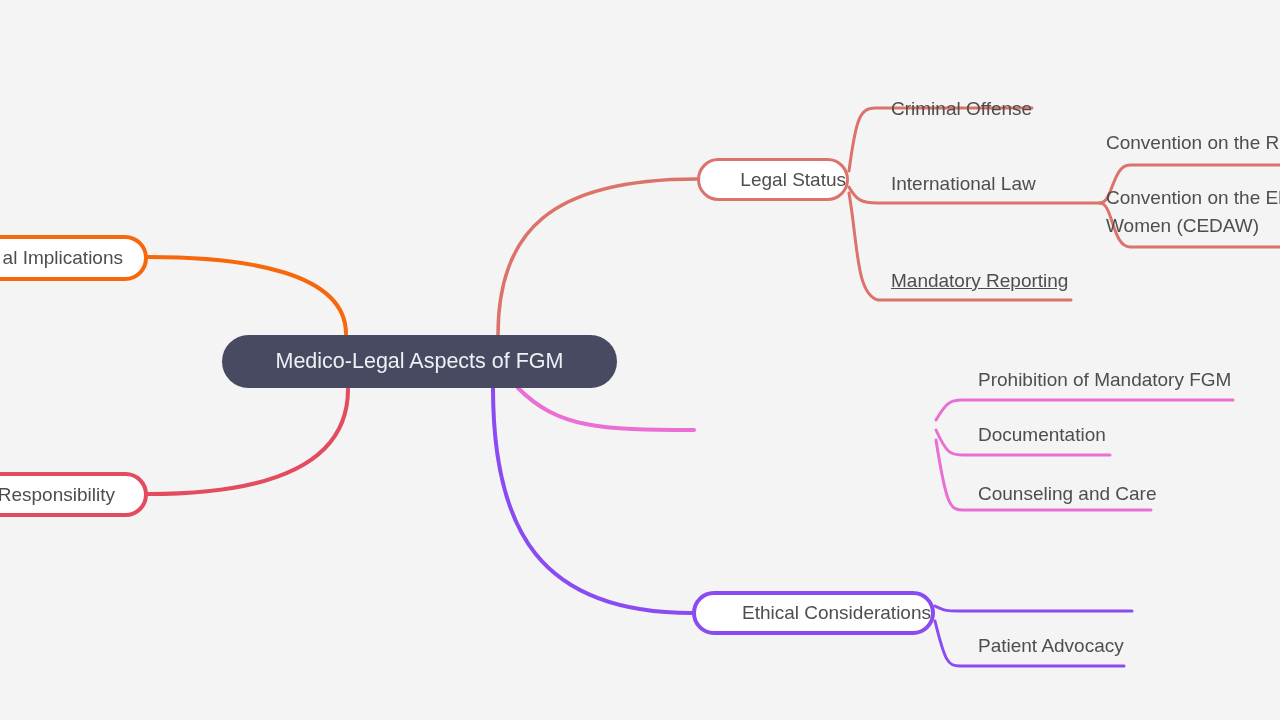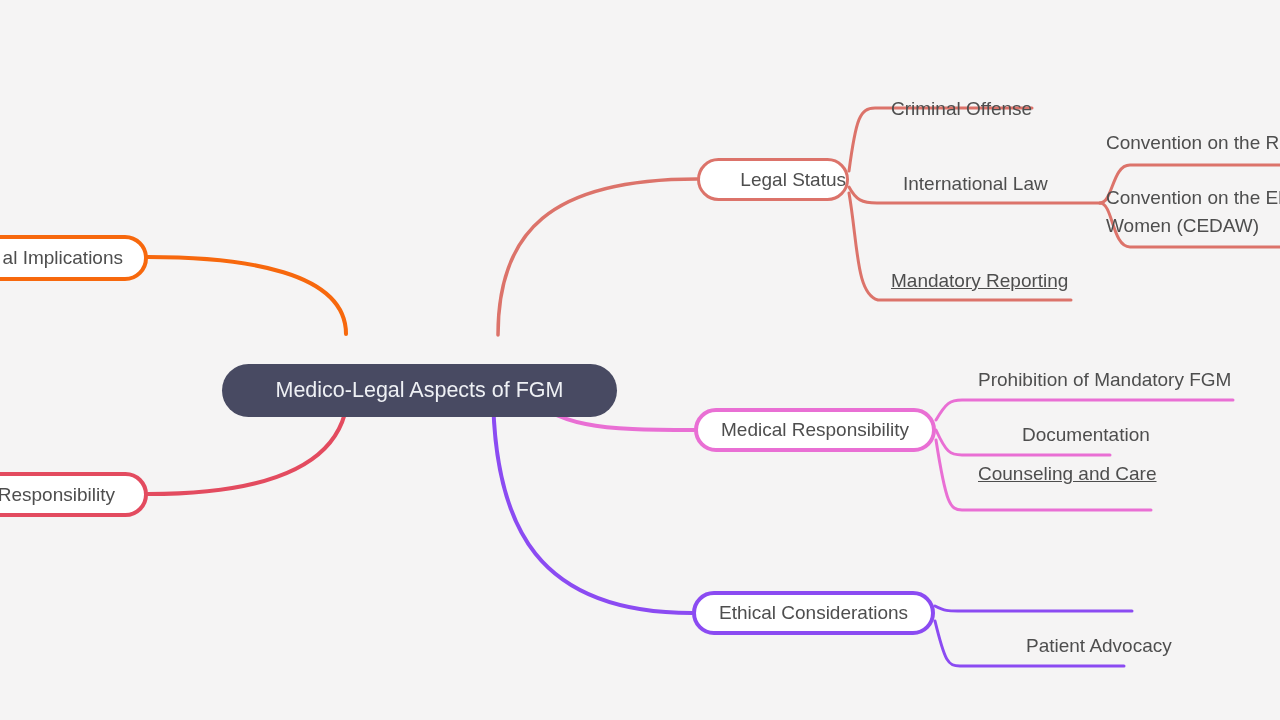--- a/index.html
+++ b/index.html
@@ -89,49 +89,46 @@
     <path class="st-salmon thin" d="M 1100 203 C 1113 203 1112 247 1130 247 L 1290 247"></path>
 
     <path class="st-pink thin" d="M 936 420 C 946 403 950 400 962 400 L 1233 400"></path>
     <path class="st-pink thin" d="M 936 430 C 946 452 950 455 962 455 L 1110 455"></path>
     <path class="st-pink thin" d="M 936 440 C 946 504 950 510 962 510 L 1151 510"></path>
 
     <path class="st-purple thin" d="M 935 606 C 945 611 948 611 958 611 L 1132 611"></path>
     <path class="st-purple thin" d="M 935 621 C 945 662 948 666 960 666 L 1124 666"></path>
   </svg>
 
-  <div class="pill root" style="left:222px; top:335px; width:395px; height:53px; border-radius:27px;margin-top:29px;">
+  <div class="pill root" style="left:222px; top:335px; width:395px; height:53px; border-radius:27px;">
     <span>Medico-Legal Aspects of FGM</span>
   </div>
 
   <div class="pill bd-orange clipped-left" style="left:-80px; top:235px; width:228px; height:46px; border-radius:23px; padding-right:21px;">
     <span>al Implications</span>
   </div>
   <div class="pill bd-crimson clipped-left" style="left:-80px; top:472px; width:228px; height:45px; border-radius:23px; padding-right:29px;">
     <span>Responsibility</span>
   </div>
 
   <div class="pill bd-salmon" style="left:697px; top:158px; width:152px; height:43px; border-radius:22px;">
     <span>Legal Status</span>
   </div>
-  <div class="pill bd-pink" style="left:694px; top:408px; width:242px; height:44px; border-radius:22px;">
-    <span>Medical Responsibility</span>
-  </div>
-  <div class="pill bd-purple" style="left:692px; top:591px; width:243px; height:44px; border-radius:22px;">
+  <div class="pill bd-purple" style="left:692px; top:591px; width:243px; height:44px; border-radius:22px;justify-content:flex-end;">
     <span>Ethical Considerations</span>
   </div>
 
   <div class="leaf" style="left:891px; top:74px;margin-top:21px;">Criminal Offense</div>
-  <div class="leaf" style="left:891px; top:170px;margin-left:12px;">International Law</div>
+  <div class="leaf" style="left:891px; top:170px;">International Law</div>
   <div class="leaf" style="left:891px; top:267px;text-decoration:underline;">Mandatory Reporting</div>
   <div class="leaf" style="left:1106px; top:129px;">Convention on the Ri</div>
   <div class="leaf" style="left:1106px; top:184px;">
     <div>Convention on the El</div>
     <div>Women (CEDAW)</div>
   </div>
 
   <div class="leaf" style="left:978px; top:366px;">Prohibition of Mandatory FGM</div>
-  <div class="leaf" style="left:978px; top:421px;margin-left:44px;">Documentation</div>
-  <div class="leaf" style="left:978px; top:460px;text-decoration:underline;">Counseling and Care</div>
+  <div class="leaf" style="left:978px; top:421px;">Documentation</div>
+  <div class="leaf" style="left:978px; top:480px;">Counseling and Care</div>
 
-  <div class="leaf" style="left:978px; top:632px;margin-left:48px;">Patient Advocacy</div>
+  <div class="leaf" style="left:978px; top:632px;">Patient Advocacy</div>
 
 </div>
 
 </body></html>

